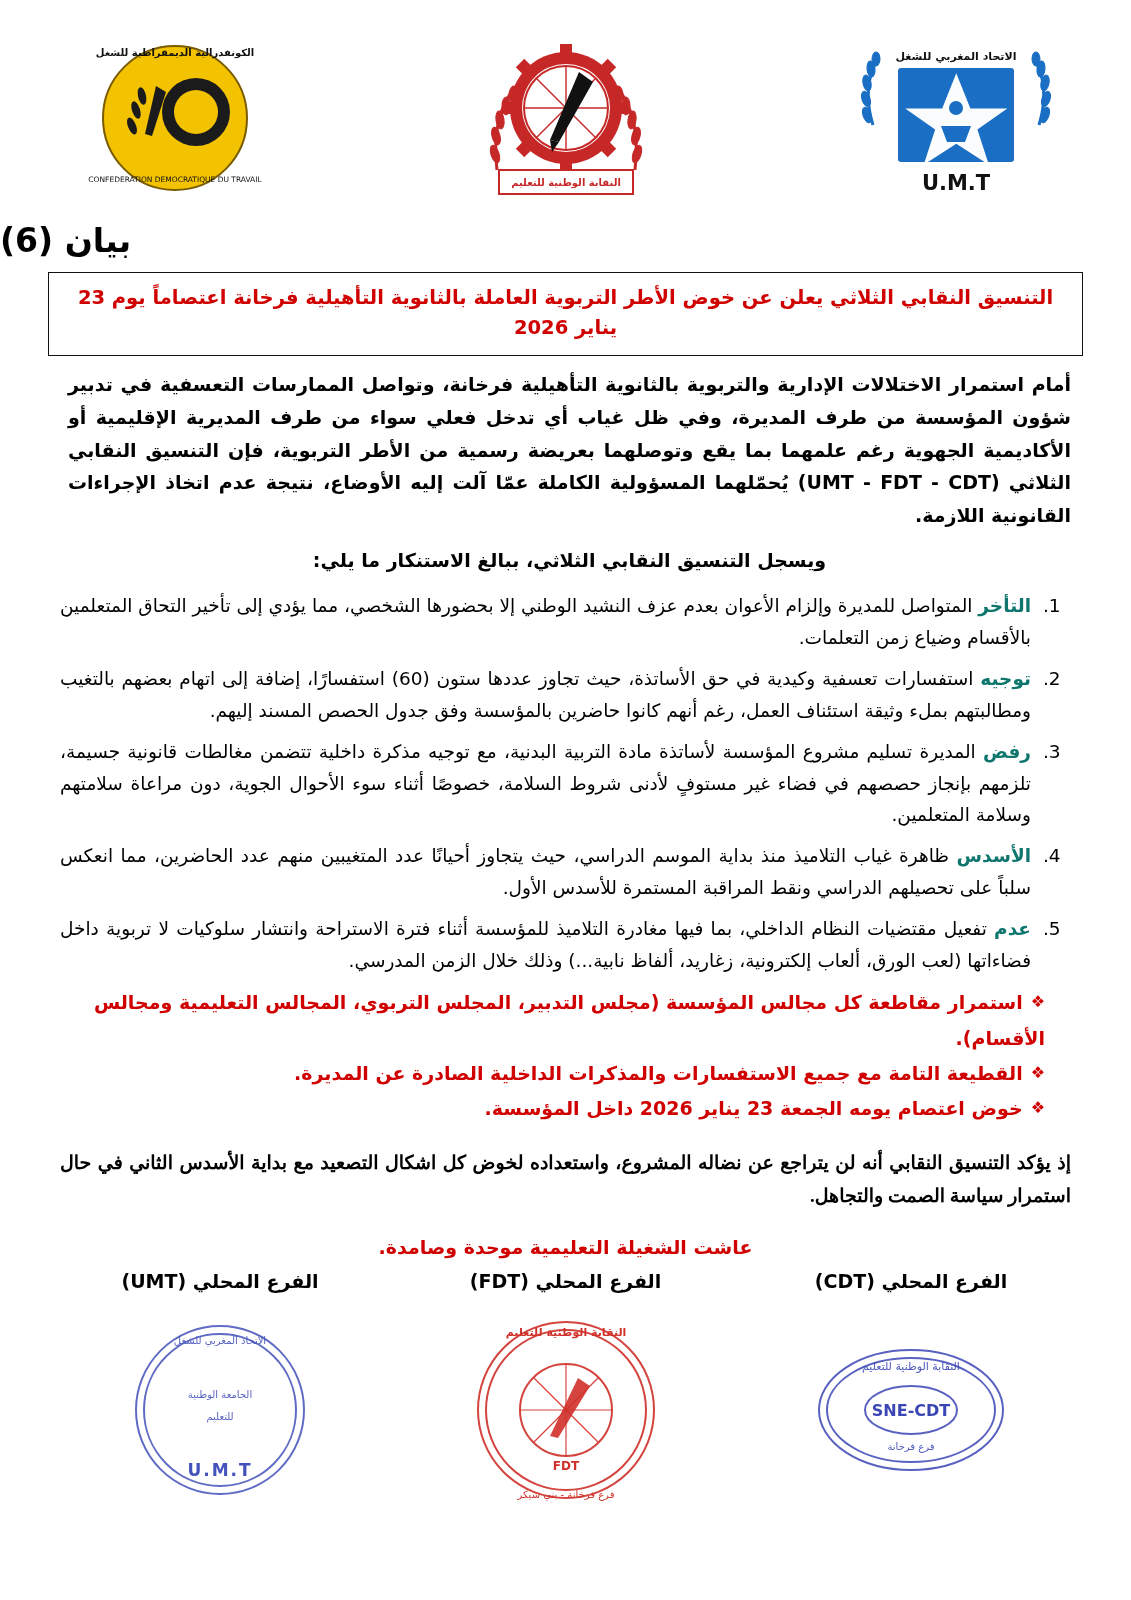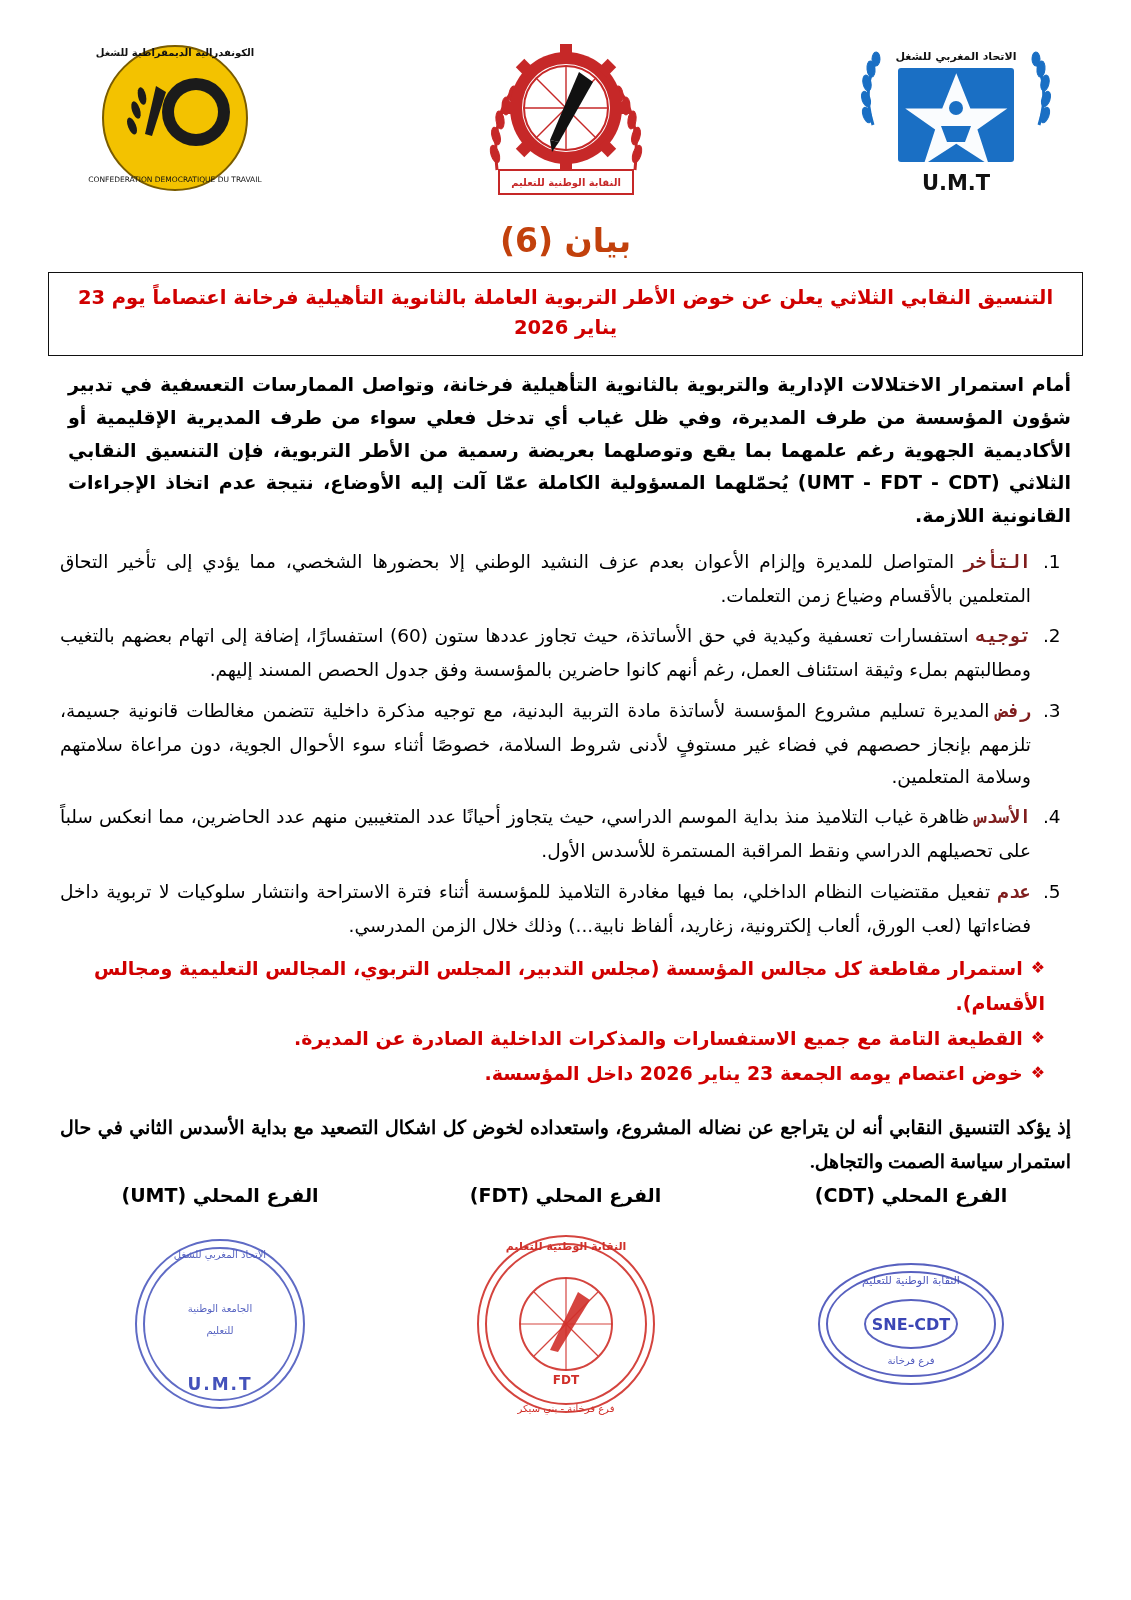--- a/index.html
+++ b/index.html
@@ -42,22 +42,22 @@
     padding: 0 0 0 0;
     margin: -28px 0 0 0;
     text-align: right;
     font-size: 19px;
     font-weight: bold;
     padding-right: 62px;
   }
 
   
   .doc-title {
-    text-align: center;
-    color: #c2410c;
+    text-align: left;
+    color: #000000;
     font-size: 33px;
     font-weight: bold;
     margin: 16px 0 12px 0;
     letter-spacing: 0;
   }
 
   
   .headline-box {
     margin: 0 48px 12px 48px;
     border: 1px solid #111;
@@ -96,21 +96,21 @@
     margin: 14px 0 0 0;
     padding: 0 34px 0 0;
     font-size: 18.5px;
     line-height: 1.72;
   }
   ol.claims > li {
     margin: 0 0 9px 0;
     text-align: justify;
     padding-right: 6px;
   }
-  .kw { color: #7f1d1d; font-weight: bold; font-family: Liberation Mono, monospace; }
+  .kw { color: #0f766e; font-weight: bold; }
 
   p.note {
     margin: 14px 0 6px 0;
     font-size: 18.5px;
     line-height: 1.7;
     text-align: justify;
   }
 
   ul.decisions {
     list-style: none;
@@ -309,38 +309,40 @@
   <h1 class="doc-title">بيان (6)</h1>
 
   <div class="headline-box">
     <p>التنسيق النقابي الثلاثي يعلن عن خوض الأطر التربوية العاملة بالثانوية التأهيلية فرخانة اعتصاماً يوم 23 يناير 2026</p>
   </div>
 
   <div class="body-wrap">
 
     <p class="para lead">أمام استمرار الاختلالات الإدارية والتربوية بالثانوية التأهيلية فرخانة، وتواصل الممارسات التعسفية في تدبير شؤون المؤسسة من طرف المديرة، وفي ظل غياب أي تدخل فعلي سواء من طرف المديرية الإقليمية أو الأكاديمية الجهوية رغم علمهما بما يقع وتوصلهما بعريضة رسمية من الأطر التربوية، فإن التنسيق النقابي الثلاثي (UMT - FDT - CDT) يُحمّلهما المسؤولية الكاملة عمّا آلت إليه الأوضاع، نتيجة عدم اتخاذ الإجراءات القانونية اللازمة.</p>
 
+    <p class="para center">ويسجل التنسيق النقابي الثلاثي، ببالغ الاستنكار ما يلي:</p>
 
     <ol class="claims">
       <li><span class="kw">التأخر</span><span> المتواصل للمديرة وإلزام الأعوان بعدم عزف النشيد الوطني إلا بحضورها الشخصي، مما يؤدي إلى تأخير التحاق المتعلمين بالأقسام وضياع زمن التعلمات.</span></li>
       <li><span class="kw">توجيه</span><span> استفسارات تعسفية وكيدية في حق الأساتذة، حيث تجاوز عددها ستون (60) استفسارًا، إضافة إلى اتهام بعضهم بالتغيب ومطالبتهم بملء وثيقة استئناف العمل، رغم أنهم كانوا حاضرين بالمؤسسة وفق جدول الحصص المسند إليهم.</span></li>
       <li><span class="kw">رفض</span><span> المديرة تسليم مشروع المؤسسة لأساتذة مادة التربية البدنية، مع توجيه مذكرة داخلية تتضمن مغالطات قانونية جسيمة، تلزمهم بإنجاز حصصهم في فضاء غير مستوفٍ لأدنى شروط السلامة، خصوصًا أثناء سوء الأحوال الجوية، دون مراعاة سلامتهم وسلامة المتعلمين.</span></li>
       <li><span class="kw">الأسدس</span><span> ظاهرة غياب التلاميذ منذ بداية الموسم الدراسي، حيث يتجاوز أحيانًا عدد المتغيبين منهم عدد الحاضرين، مما انعكس سلباً على تحصيلهم الدراسي ونقط المراقبة المستمرة للأسدس الأول.</span></li>
       <li><span class="kw">عدم</span><span> تفعيل مقتضيات النظام الداخلي، بما فيها مغادرة التلاميذ للمؤسسة أثناء فترة الاستراحة وانتشار سلوكيات لا تربوية داخل فضاءاتها (لعب الورق، ألعاب إلكترونية، زغاريد، ألفاظ نابية...) وذلك خلال الزمن المدرسي.</span></li>
     </ol>
 
 
     <ul class="decisions">
       <li><span class="bullet">❖</span><span>استمرار مقاطعة كل مجالس المؤسسة (مجلس التدبير، المجلس التربوي، المجالس التعليمية ومجالس الأقسام).</span></li>
       <li><span class="bullet">❖</span><span>القطيعة التامة مع جميع الاستفسارات والمذكرات الداخلية الصادرة عن المديرة.</span></li>
       <li><span class="bullet">❖</span><span>خوض اعتصام يومه الجمعة 23 يناير 2026 داخل المؤسسة.</span></li>
     </ul>
 
     <p class="closing">إذ يؤكد التنسيق النقابي أنه لن يتراجع عن نضاله المشروع، واستعداده لخوض كل اشكال التصعيد مع بداية الأسدس الثاني في حال استمرار سياسة الصمت والتجاهل.</p>
 
+    <p class="slogan">عاشت الشغيلة التعليمية موحدة وصامدة.</p>
   </div>
 
   <div class="sign-row">
 
     <div class="sign-col">
       <div class="label">الفرع المحلي (CDT)</div>
       <div class="stamp">
         <svg viewBox="0 0 240 230" width="240" height="230" aria-hidden="true">
           <g stroke="#3b46b5" fill="none" stroke-width="2" opacity="0.85">
             <ellipse cx="120" cy="112" rx="92" ry="60"></ellipse>

